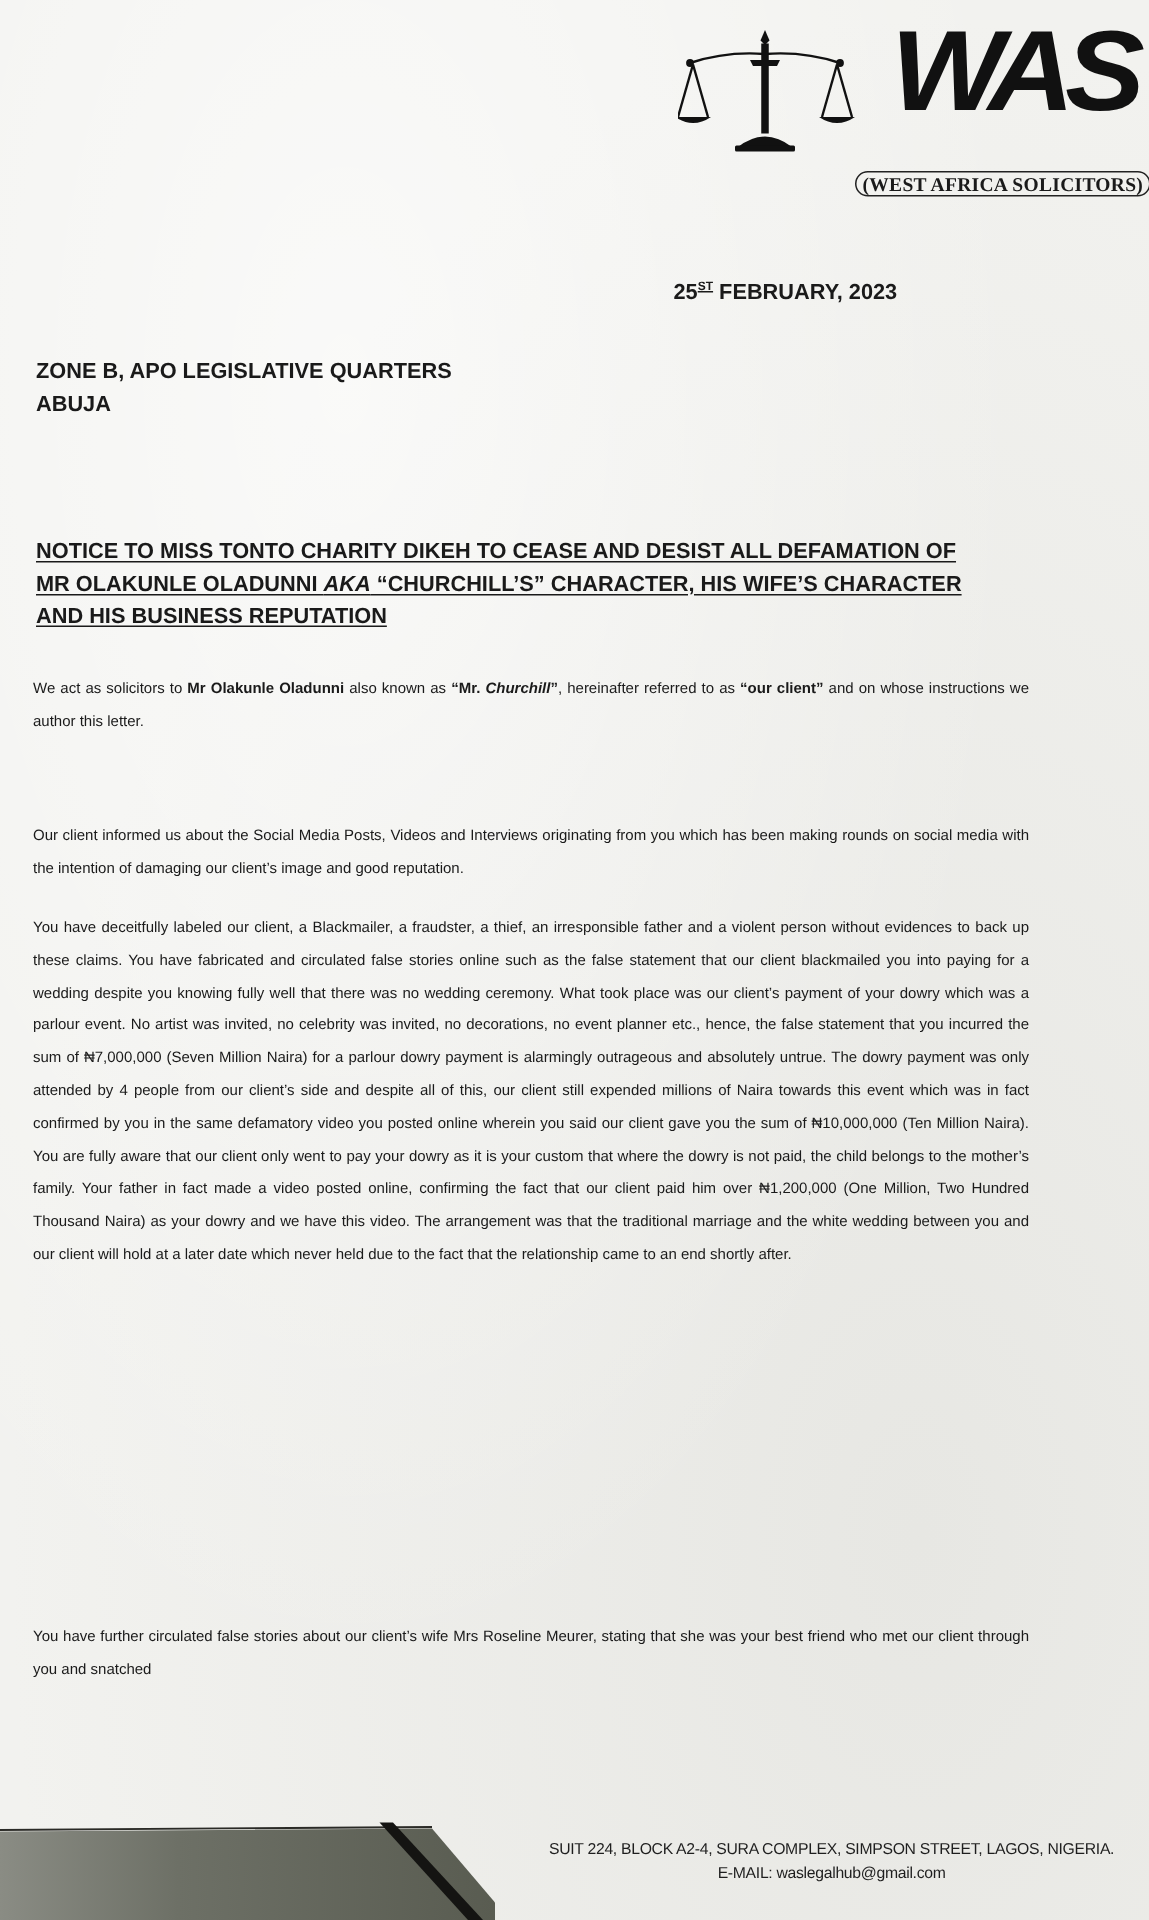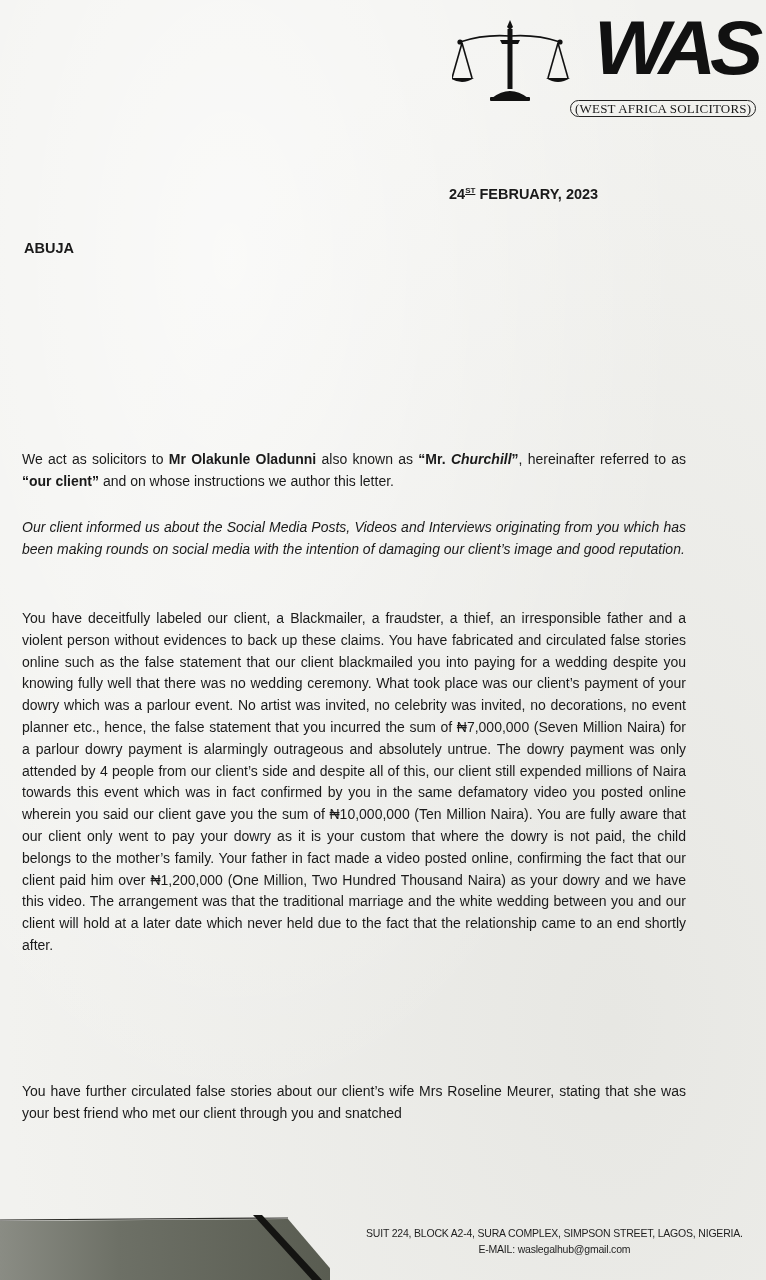--- a/index.html
+++ b/index.html
@@ -25,25 +25,25 @@
   .logo .was {
     position: absolute; left: 146px; top: 4px;
     font-family: "Liberation Sans", sans-serif;
     font-weight: bold; font-style: italic;
     font-size: 76px; line-height: 80px; letter-spacing: -6px;
     color: #111;
     transform: scaleX(1.05);
     transform-origin: left top;
   }
   .logo .firm {
-    position: absolute; left: 122px; top: 96px;
+    position: absolute; left: 122px; top: 110px;
     border: 1.5px solid #222; border-radius: 10px;
     padding: 0 4px; height: 15px; line-height: 15px;
     font-family: "Liberation Serif", serif;
-    font-size: 13px; font-weight: normal; letter-spacing: 0.2px;
+    font-size: 13px; font-weight: bold; letter-spacing: 0.2px;
     color: #1a1a1a; white-space: nowrap;
   }
   .date {
     position: absolute; left: 449px; top: 186px;
     font-weight: bold; font-size: 14.5px;
   }
   .date sup { font-size: 8px; vertical-align: 6px; text-decoration: underline; }
   .address {
     position: absolute; left: 24px; top: 238px;
     font-weight: bold; font-size: 14.5px; line-height: 21.5px;
@@ -51,26 +51,26 @@
   .address div { white-space: nowrap; }
   .subject {
     position: absolute; left: 24px; top: 358px; width: 680px;
     font-weight: bold; font-size: 14.5px; line-height: 21.5px;
     text-decoration: underline; text-underline-offset: 2px;
   }
   .subject div { white-space: nowrap; }
   .subject i { font-style: italic; }
   .para {
     position: absolute; left: 22px; width: 664px;
-    font-size: 14px; line-height: 21.8px;
+    font-size: 10px; line-height: 21.8px;
     text-align: justify;
   }
   .para b { font-weight: bold; }
   .p1 { top: 449px; }
-  .p2 { top: 517px; font-style: italic; }
+  .p2 { top: 547px; }
   .p3 { top: 608px; }
   .p4 { top: 1081px; }
   
   .footer-bar {
     position: absolute; left: 0; top: 1213px; width: 330px; height: 67px;
   }
   .footer-contact {
     position: absolute; left: 366px; top: 1226px;
     font-size: 10.5px; line-height: 15.5px; letter-spacing: -0.2px;
     color: #1e1e1e; white-space: nowrap; text-align: center;
@@ -97,26 +97,32 @@
       <path d="M58 2 L61 9 L58 12 L55 9 Z" fill="#111"></path>
       <rect x="55.5" y="11" width="5" height="60" fill="#111"></rect>
       <path d="M48 22 L68 22 L66 26 L50 26 Z" fill="#111"></path>
       <path d="M40 80 Q58 66 76 80 Z" fill="#111"></path>
       <rect x="38" y="79" width="40" height="4" rx="1" fill="#111"></rect>
     </svg>
     <div class="was">WAS</div>
     <div class="firm">(WEST AFRICA SOLICITORS)</div>
   </div>
 
-  <div class="date"><span>24</span><sup>ST</sup> <span>FEBRUARY, 2023</span></div>
+  <div class="date"><span>25</span><sup>ST</sup> <span>FEBRUARY, 2023</span></div>
 
   <div class="address">
+    <div>ZONE B, APO LEGISLATIVE QUARTERS</div>
     <div>ABUJA</div>
   </div>
 
+  <div class="subject">
+    <div>NOTICE TO MISS TONTO CHARITY DIKEH TO CEASE AND DESIST ALL DEFAMATION OF</div>
+    <div><span>MR OLAKUNLE OLADUNNI </span><i>AKA</i><span> “CHURCHILL’S” CHARACTER, HIS WIFE’S CHARACTER</span></div>
+    <div>AND HIS BUSINESS REPUTATION</div>
+  </div>
 
   <div class="para p1"><span>We act as solicitors to </span><b>Mr Olakunle Oladunni</b><span> also known as </span><b><span>“Mr. </span><i>Churchill</i><span>”</span></b><span>, hereinafter referred to as </span><b>“our client”</b><span> and on whose instructions we author this letter.</span></div>
 
   <div class="para p2">Our client informed us about the Social Media Posts, Videos and Interviews originating from you which has been making rounds on social media with the intention of damaging our client’s image and good reputation.</div>
 
   <div class="para p3">You have deceitfully labeled our client, a Blackmailer, a fraudster, a thief, an irresponsible father and a violent person without evidences to back up these claims. You have fabricated and circulated false stories online such as the false statement that our client blackmailed you into paying for a wedding despite you knowing fully well that there was no wedding ceremony. What took place was our client’s payment of your dowry which was a parlour event. No artist was invited, no celebrity was invited, no decorations, no event planner etc., hence, the false statement that you incurred the sum of ₦7,000,000 (Seven Million Naira) for a parlour dowry payment is alarmingly outrageous and absolutely untrue. The dowry payment was only attended by 4 people from our client’s side and despite all of this, our client still expended millions of Naira towards this event which was in fact confirmed by you in the same defamatory video you posted online wherein you said our client gave you the sum of ₦10,000,000 (Ten Million Naira). You are fully aware that our client only went to pay your dowry as it is your custom that where the dowry is not paid, the child belongs to the mother’s family. Your father in fact made a video posted online, confirming the fact that our client paid him over ₦1,200,000 (One Million, Two Hundred Thousand Naira) as your dowry and we have this video. The arrangement was that the traditional marriage and the white wedding between you and our client will hold at a later date which never held due to the fact that the relationship came to an end shortly after.</div>
 
   <div class="para p4">You have further circulated false stories about our client’s wife Mrs Roseline Meurer, stating that she was your best friend who met our client through you and snatched</div>
 
   <svg class="footer-bar" width="330" height="67" viewBox="0 0 330 67">

